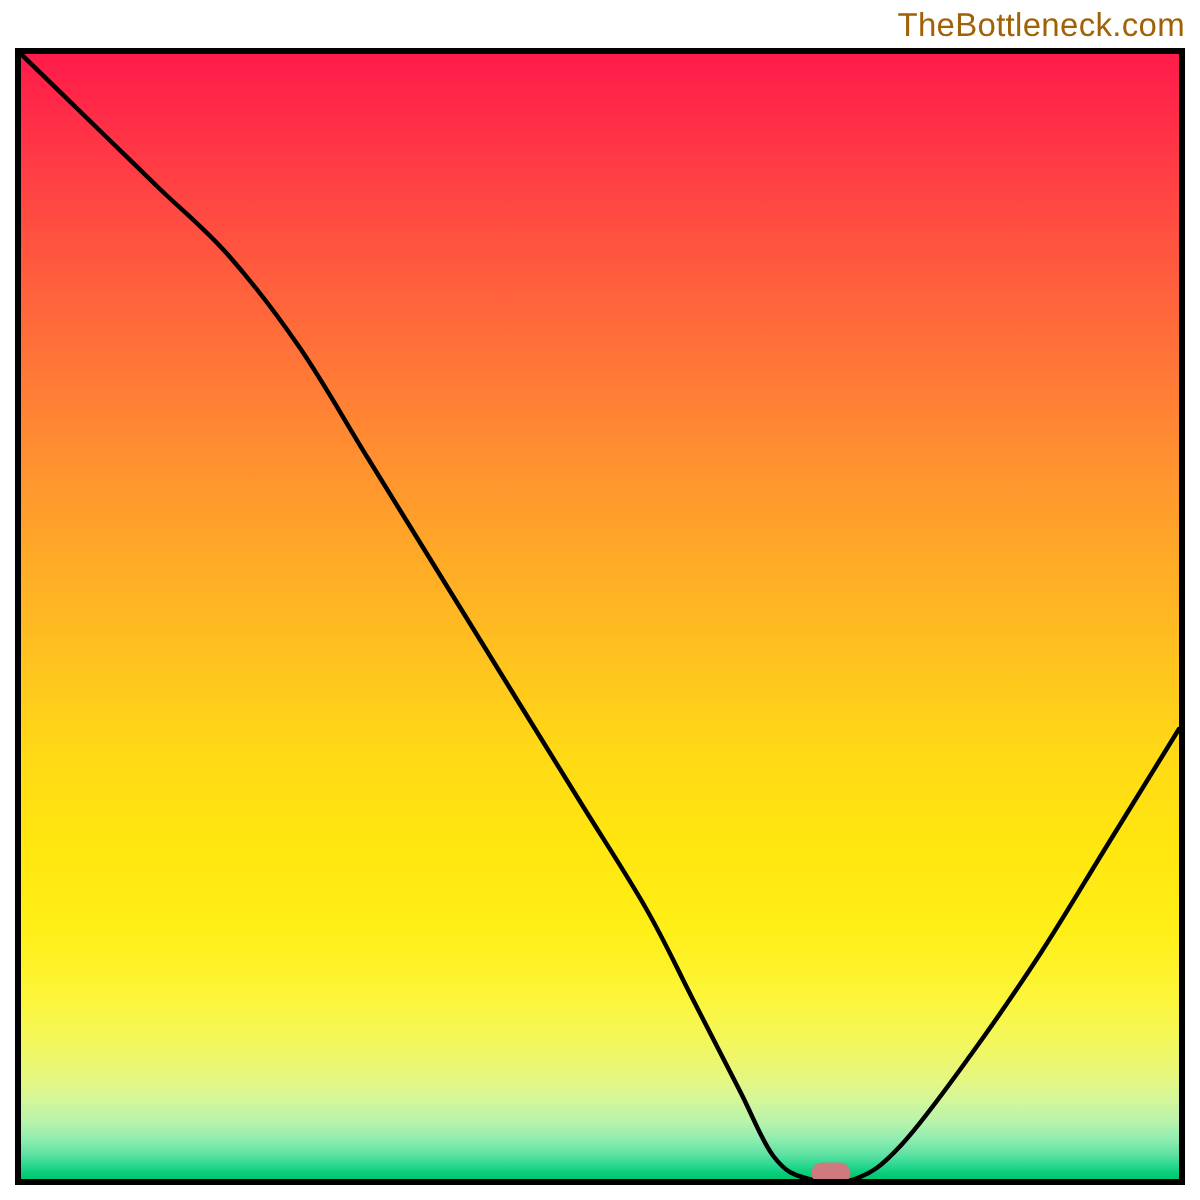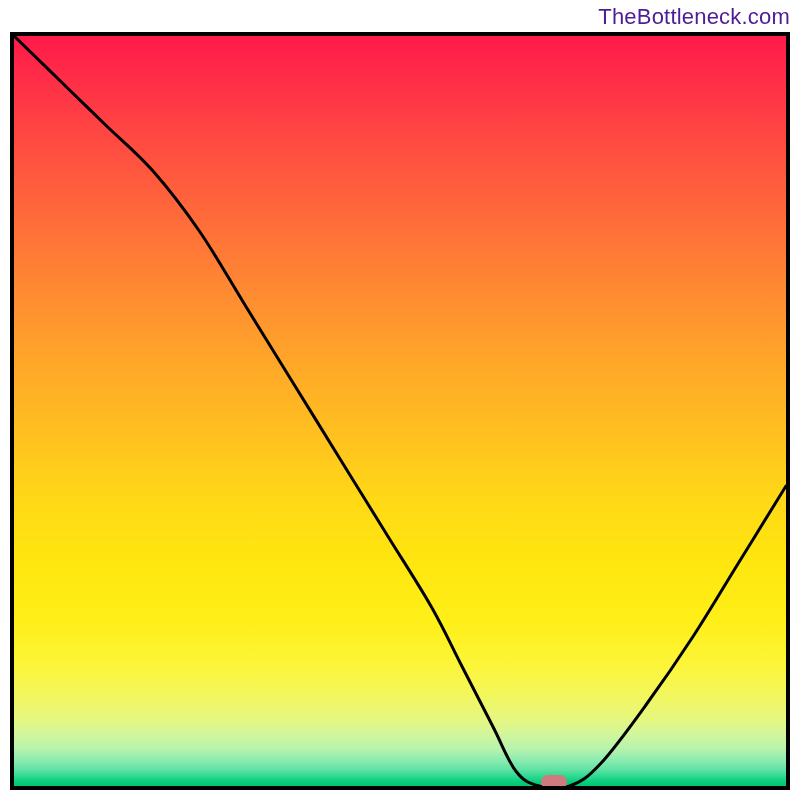--- a/index.html
+++ b/index.html
@@ -13,21 +13,21 @@
   .frame {
     position: relative;
     width: 800px;
     height: 800px;
     background: #ffffff;
   }
   .watermark {
     position: absolute;
     top: 4px;
     right: 10px;
-    color: #4c1d95;
+    color: #a16207;
     font-size: 22px;
     font-weight: 400;
     letter-spacing: 0.2px;
     z-index: 10;
   }
   .plot-area {
     position: absolute;
     left: 10px;
     top: 32px;
     width: 780px;

